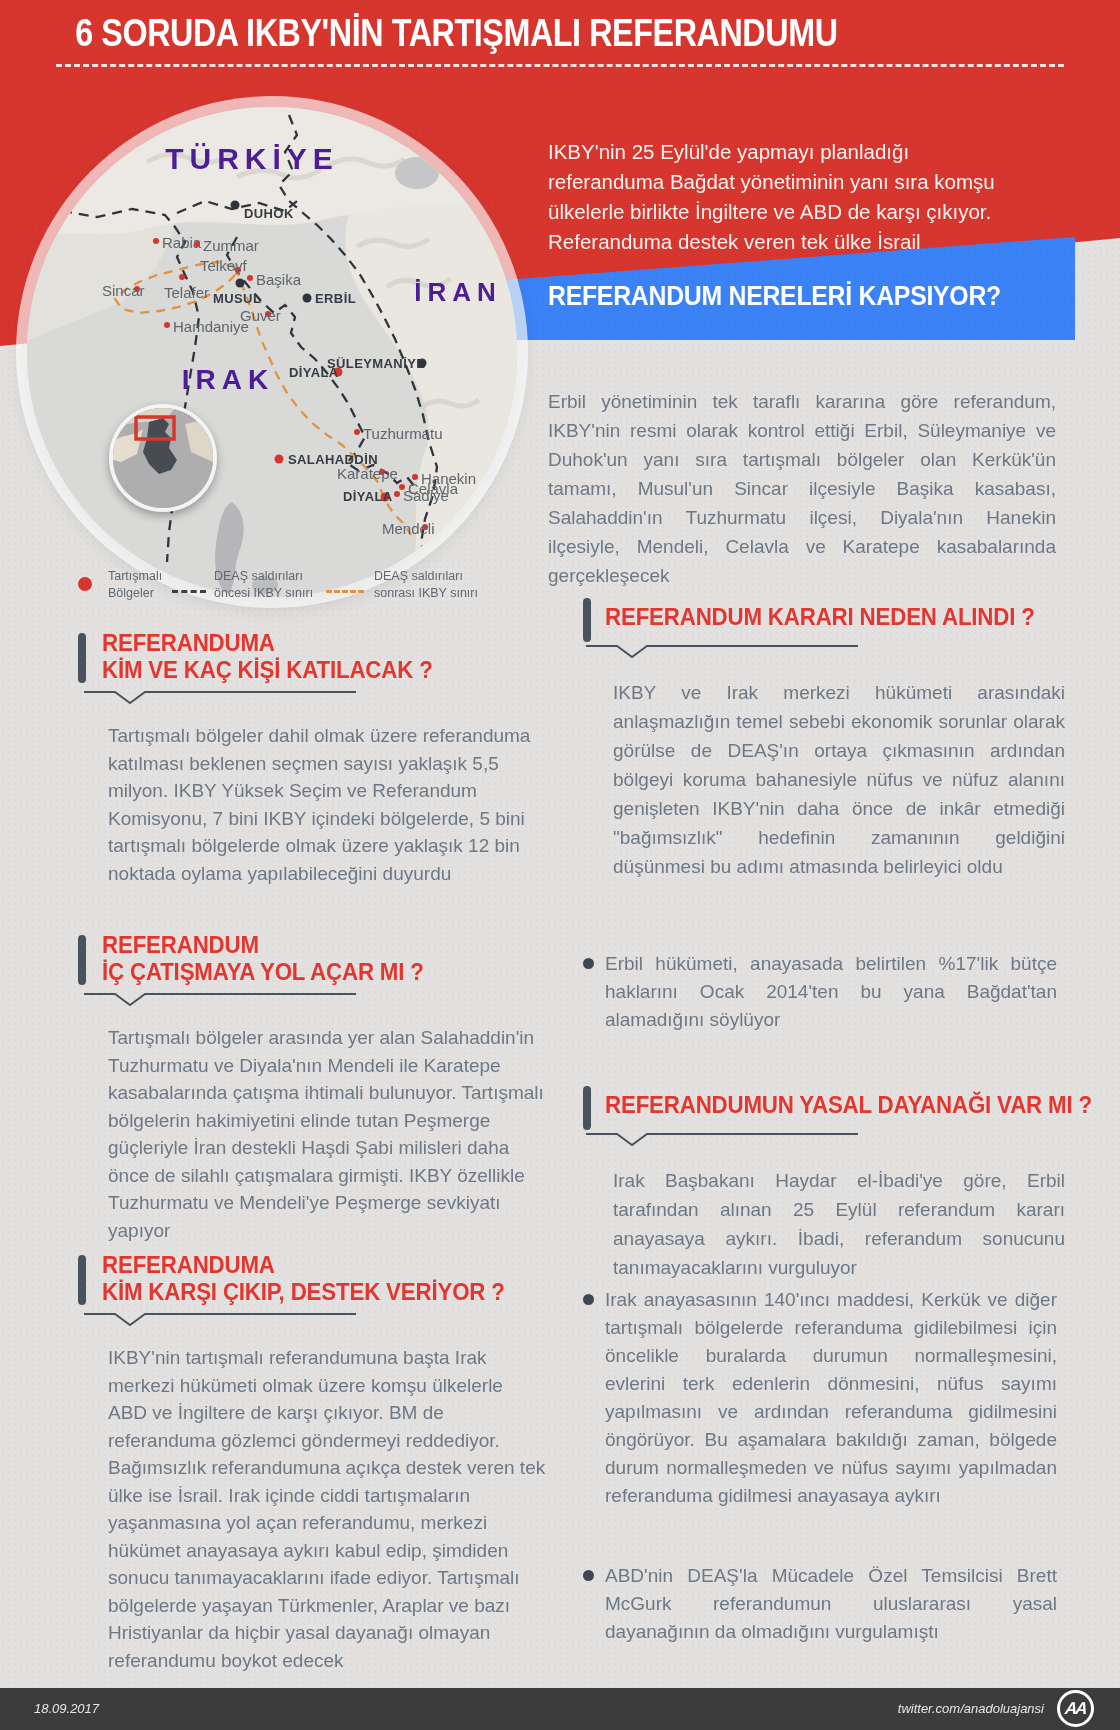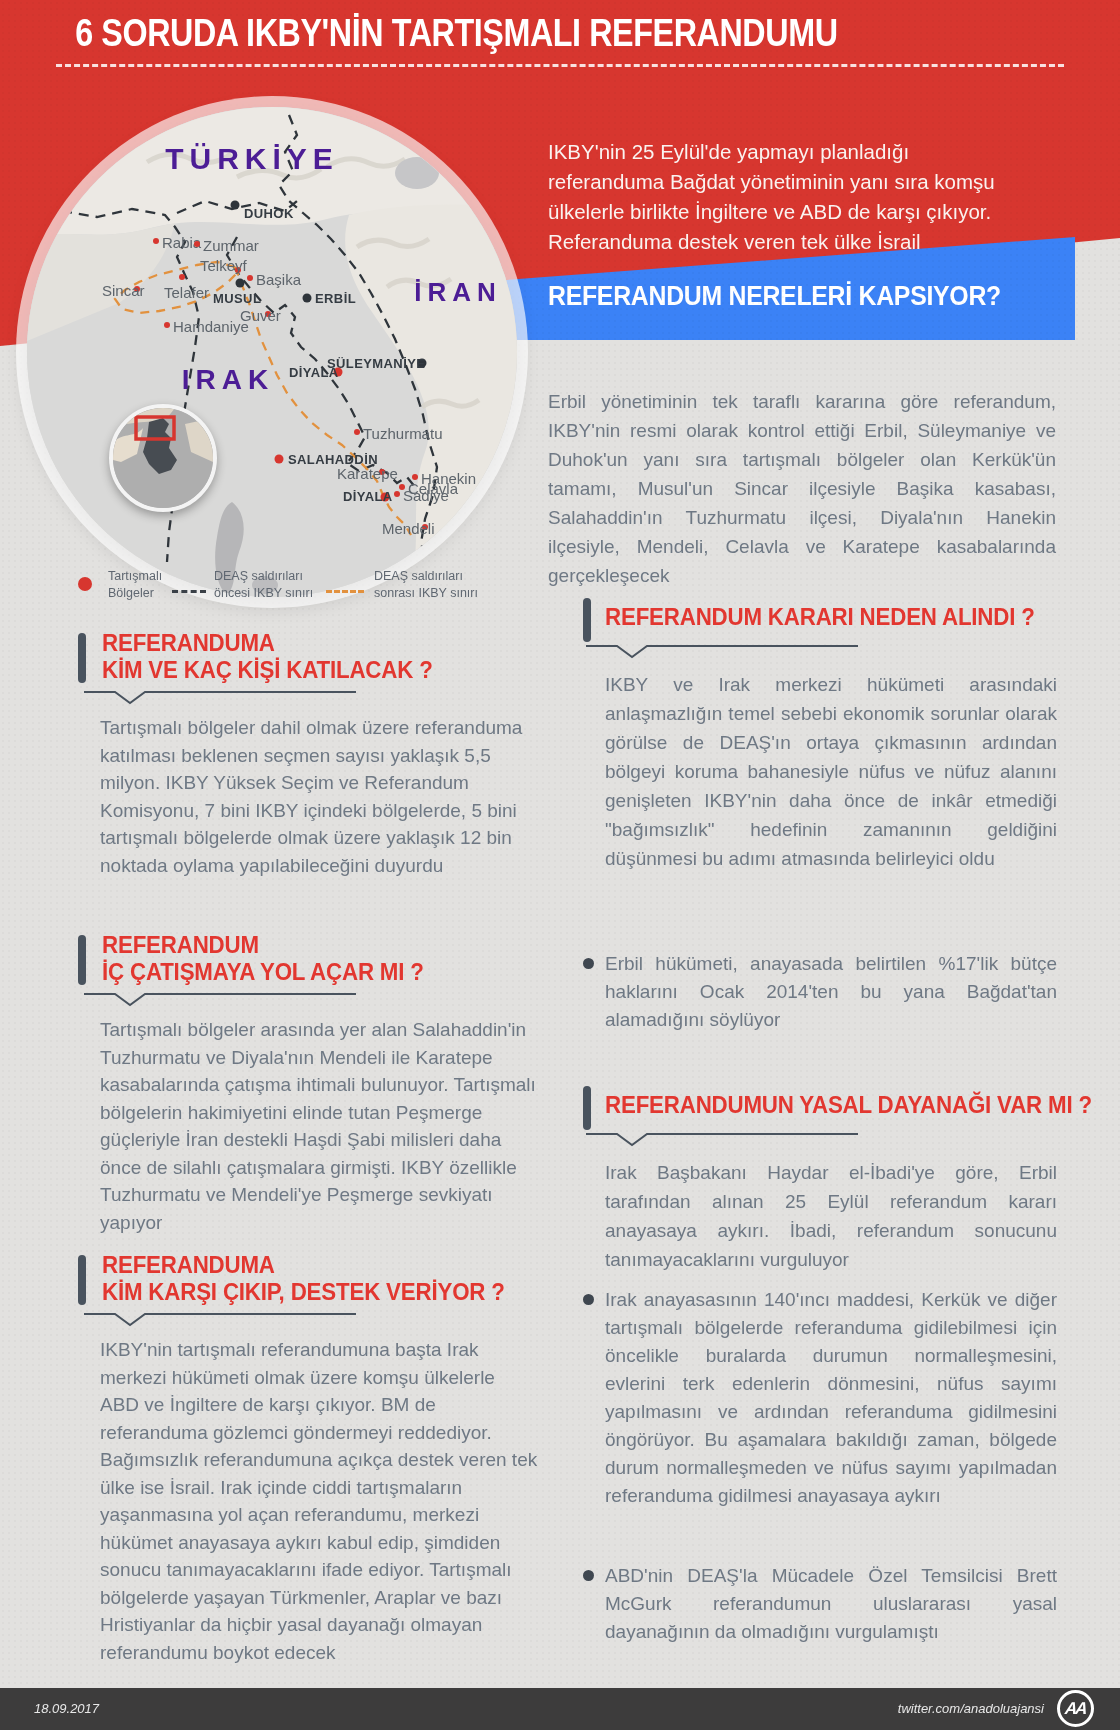--- a/index.html
+++ b/index.html
@@ -46,21 +46,21 @@
   .legend-text{position:absolute;top:568px;z-index:6;font-size:12.5px;line-height:17px;color:#5f6771;}
   
   .coverage-body{position:absolute;left:548px;top:368px;width:508px;z-index:6;color:#6e7884;
     font-size:19px;line-height:29px;text-align:justify;}
   
   .qa{position:absolute;z-index:6;}
   .qa-bar{position:absolute;border-radius:4px;background:#49535e;width:8px;}
   .qa-title{position:absolute;margin:0;color:#e23730;font-weight:bold;font-size:24px;line-height:26.5px;
     letter-spacing:-.2px;white-space:nowrap;transform:scaleX(.93);transform-origin:0 0;}
   .qa-underline{position:absolute;}
-  .qa-body{position:absolute;margin:0;color:#6e7884;font-size:19px;line-height:27.5px;}
+  .qa-body{position:absolute;margin:8px;color:#6e7884;font-size:19px;line-height:27.5px;}
   .qa-body.justify{text-align:justify;line-height:29px;}
   .bullet{position:absolute;z-index:6;}
   .bullet-dot{position:absolute;left:0;top:8px;width:11px;height:11px;border-radius:50%;background:#3f4750;}
   .bullet-text{position:absolute;left:22px;top:0;margin:0;color:#6e7884;font-size:19px;line-height:28px;
     text-align:justify;width:452px;}
   
   .footer{position:absolute;left:0;top:1688px;width:1120px;height:42px;background:#3d3c3c;z-index:7;}
   .footer-date{position:absolute;left:34px;top:13px;color:#e8e8e8;font-size:13px;font-style:italic;}
   .footer-handle{position:absolute;right:76px;top:13px;color:#e8e8e8;font-size:13px;font-style:italic;}
   .footer-logo{position:absolute;right:26px;top:2px;width:37px;height:37px;border:3px solid #fff;border-radius:50%;

